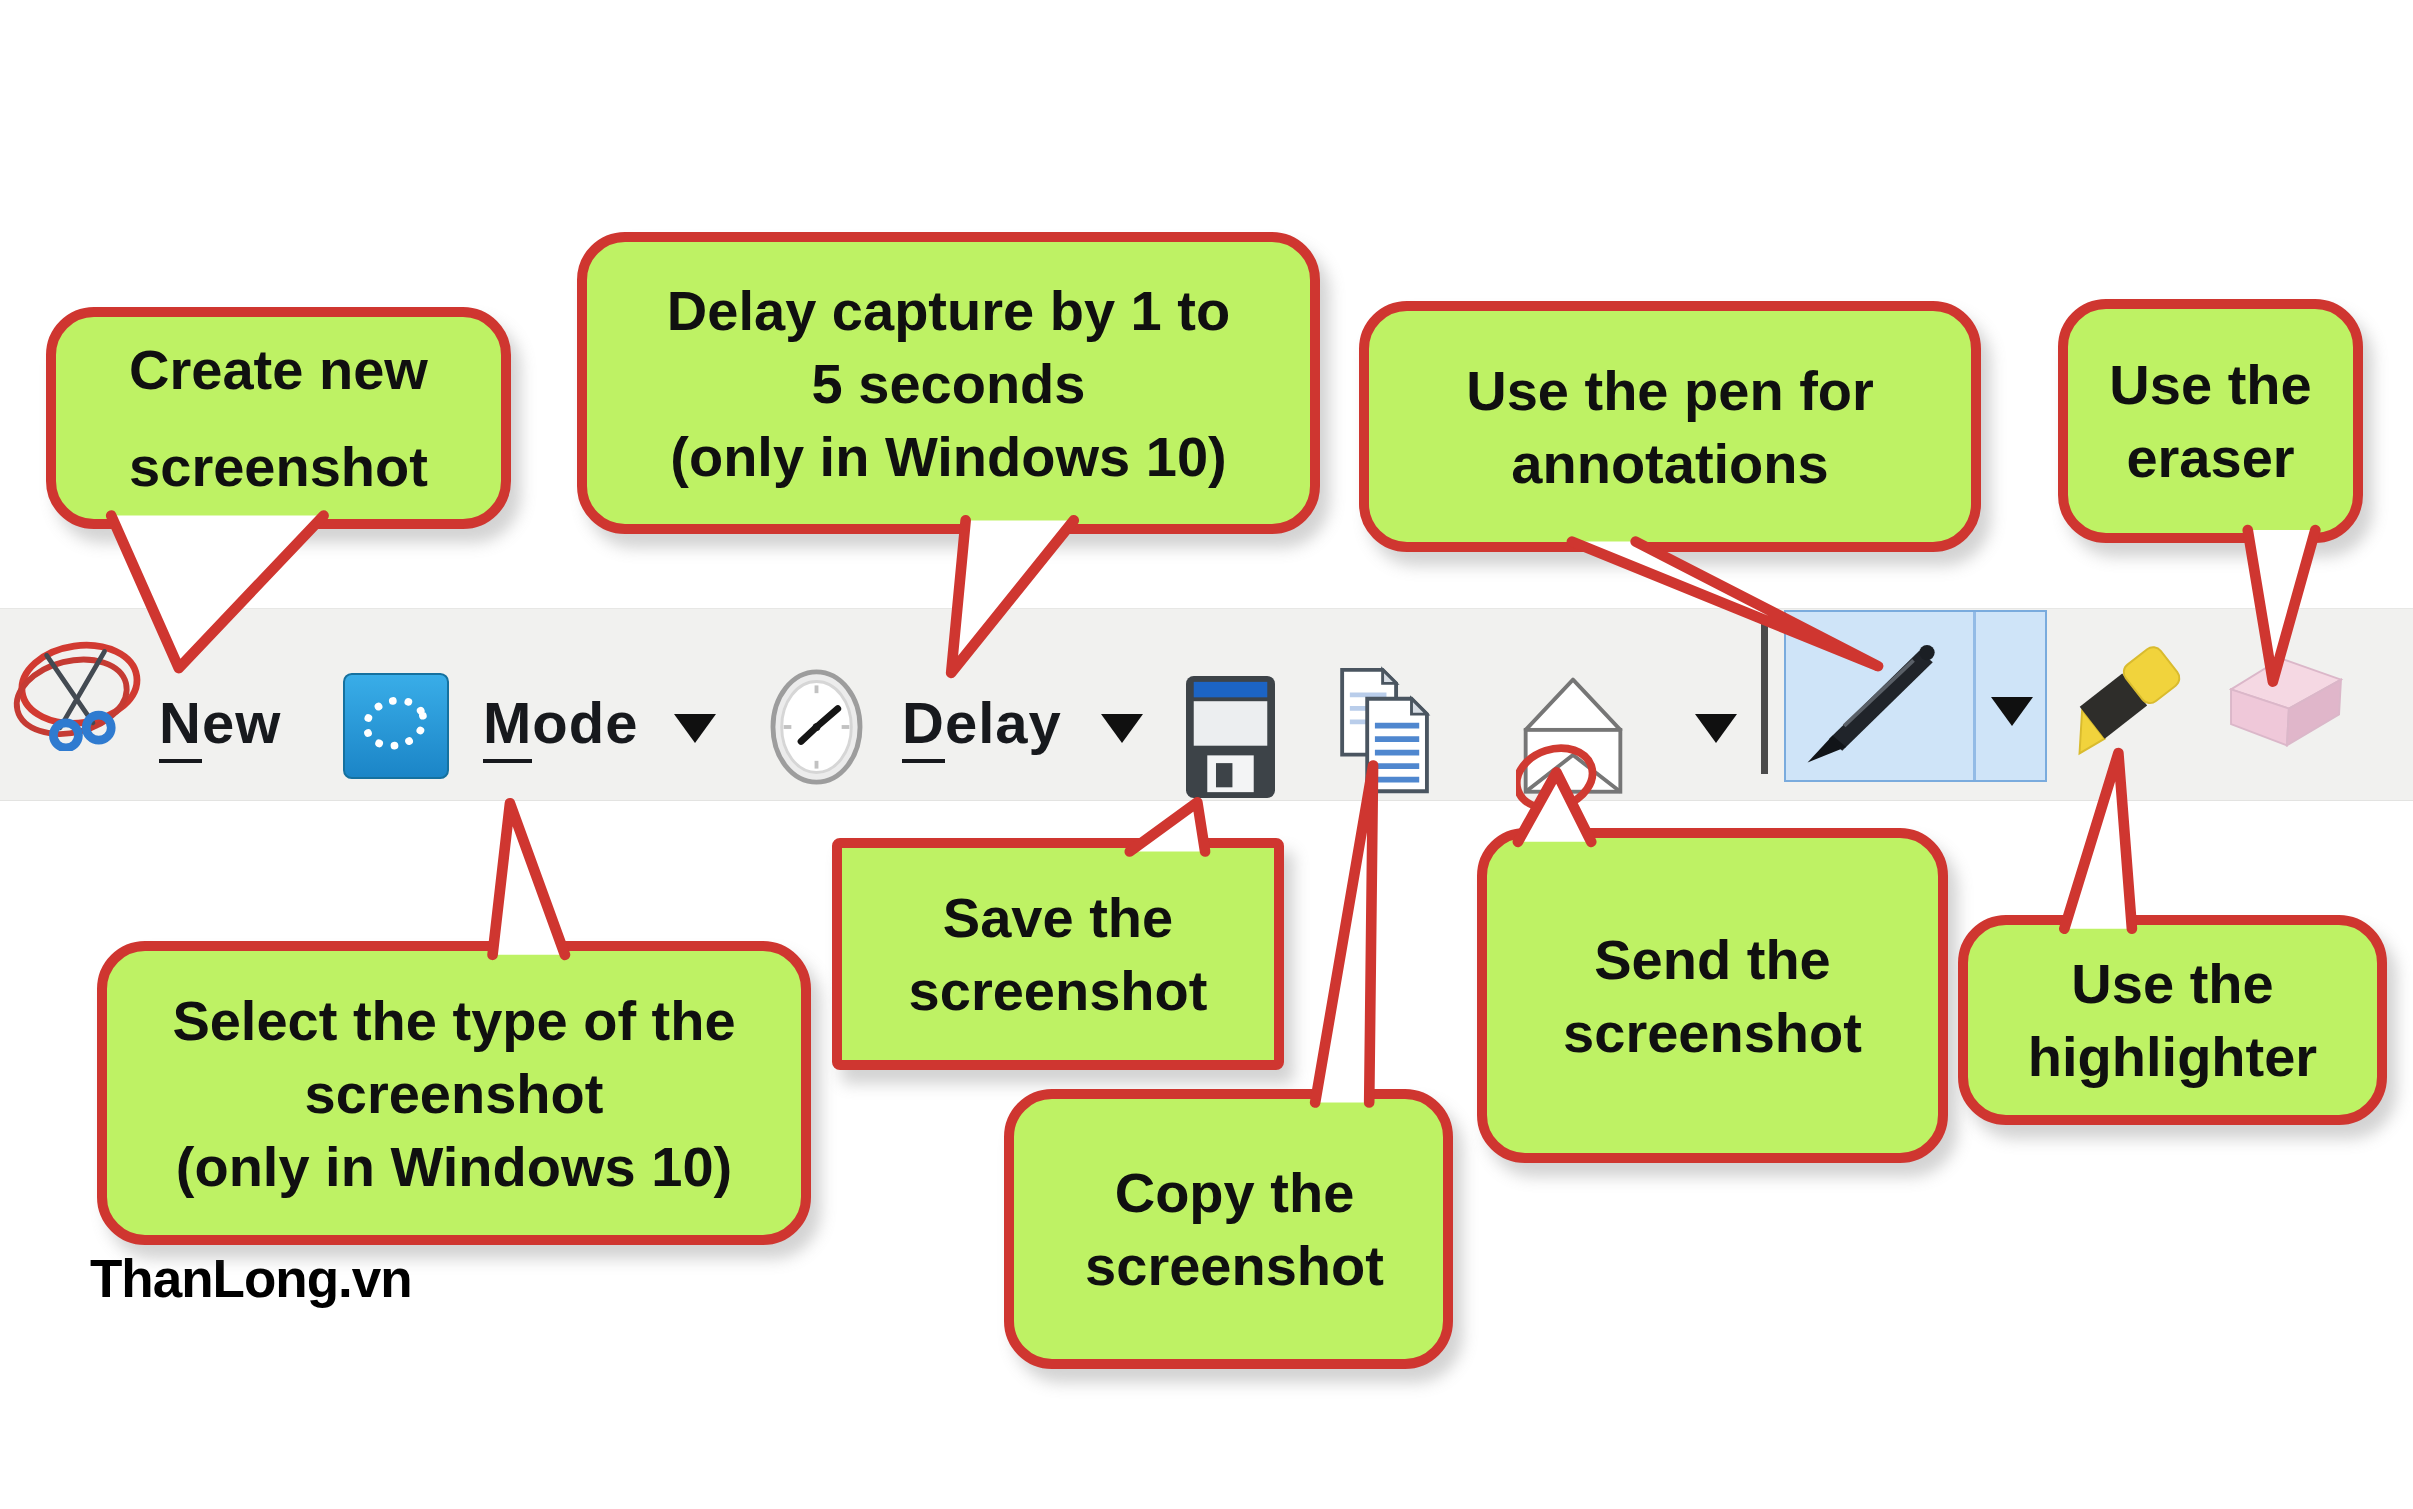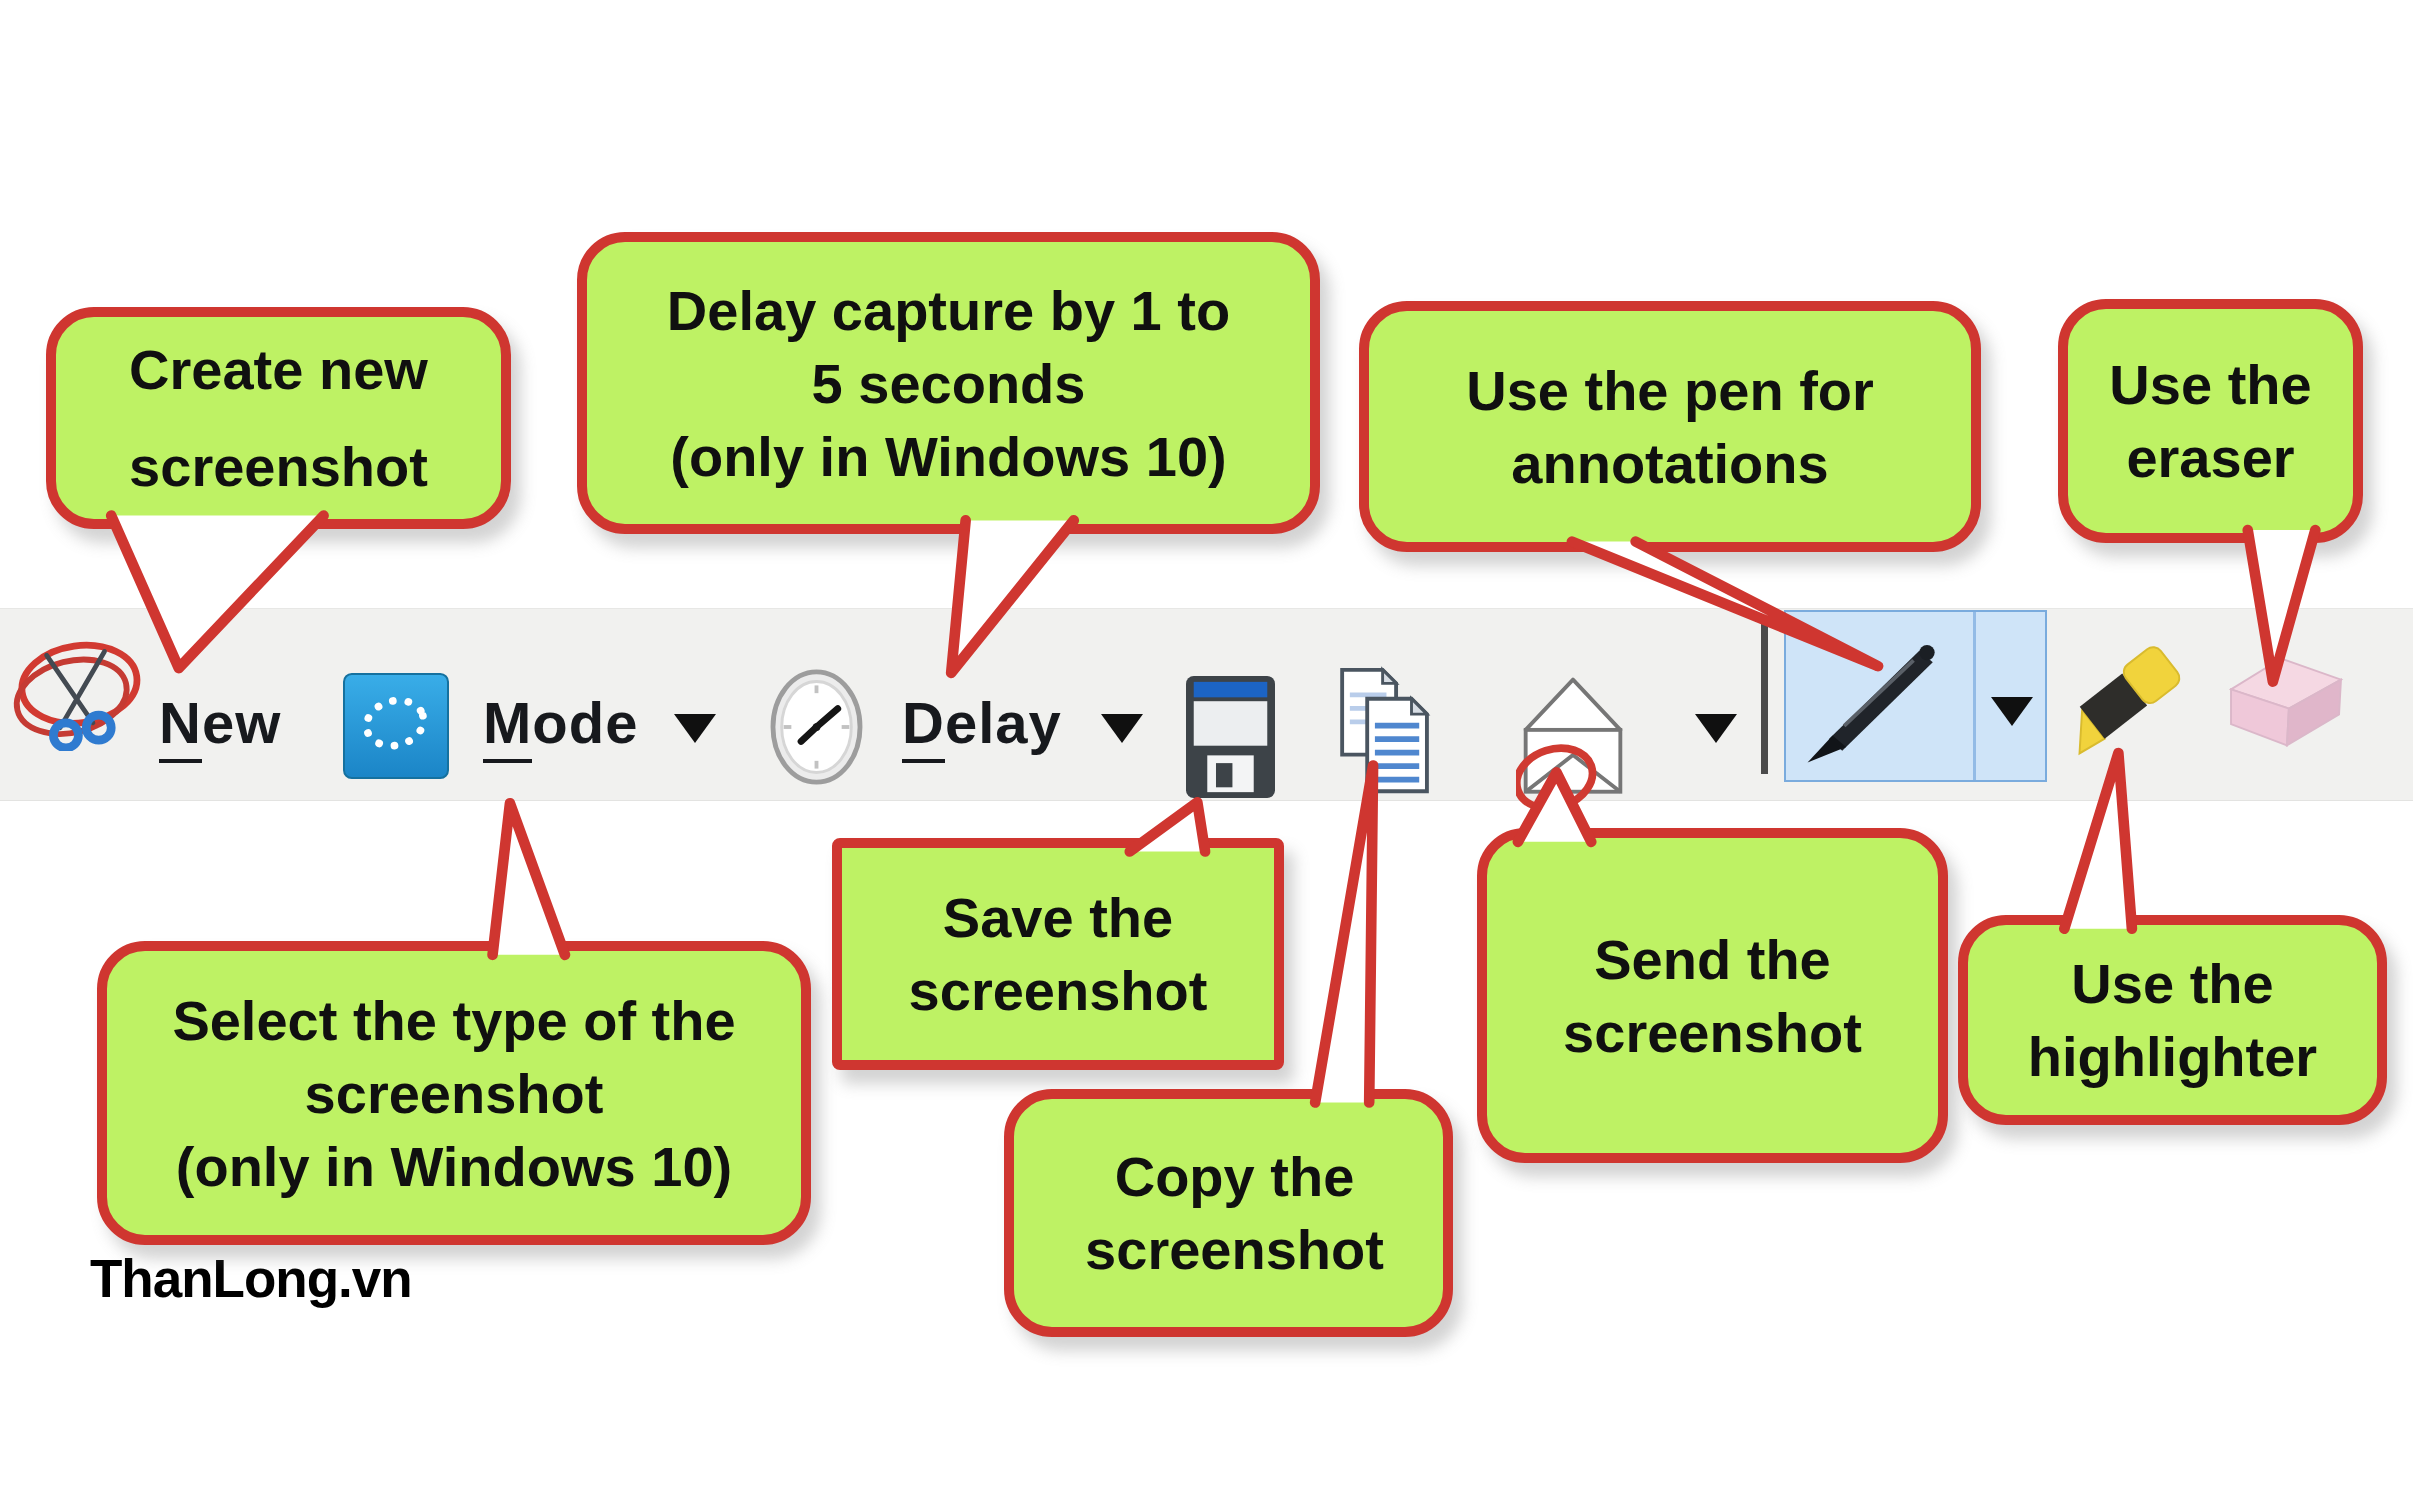--- a/index.html
+++ b/index.html
@@ -160,21 +160,21 @@
   <div class="callout" style="left:832px;top:838px;width:452px;height:232px;border-radius:8px;">
     <span class="ln">Save the</span>
     <span class="ln">screenshot</span>
   </div>
 
   <div class="callout" style="left:1445px;top:828px;width:471px;height:335px;margin-left:32px;">
     <span class="ln">Send the</span>
     <span class="ln">screenshot</span>
   </div>
 
-  <div class="callout" style="left:1004px;top:1089px;width:449px;height:248px;padding-left:12px;">
+  <div class="callout" style="left:1004px;top:1089px;width:449px;height:280px;padding-left:12px;">
     <span class="ln">Copy the</span>
     <span class="ln">screenshot</span>
   </div>
 
   <div class="callout" style="left:1958px;top:915px;width:429px;height:210px;">
     <span class="ln">Use the</span>
     <span class="ln">highlighter</span>
   </div>
 
   <svg class="overlay" width="2414" height="1509" viewBox="0 0 2500 1563">

